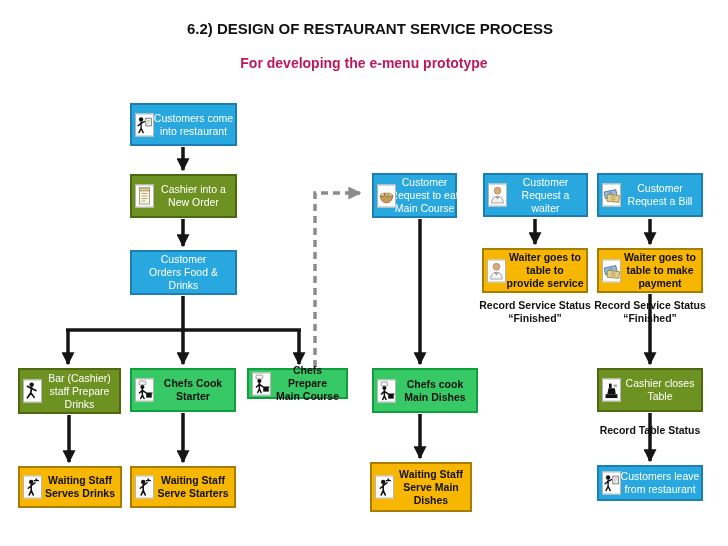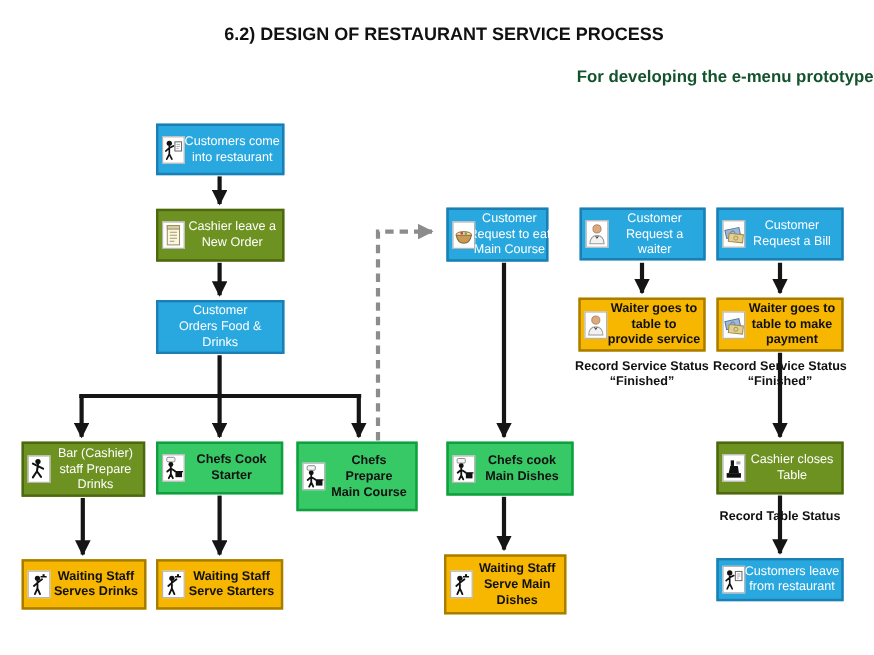--- a/index.html
+++ b/index.html
@@ -1,21 +1,21 @@
 <!DOCTYPE html>
 <html><head>
 <meta charset="utf-8">
 <style>
   html,body{margin:0;padding:0;background:#fff;}
   .stage{position:relative;width:728px;height:546px;background:#ffffff;overflow:hidden;
          font-family:"Liberation Sans",sans-serif;}
   .title{position:absolute;left:12px;right:0;top:20px;text-align:center;
          font-size:15px;font-weight:bold;color:#111;}
-  .subtitle{position:absolute;left:0;right:0;top:55px;text-align:right;
-         font-size:14px;font-weight:bold;color:#14532d;}
+  .subtitle{position:absolute;left:0;right:0;top:55px;text-align:center;
+         font-size:14px;font-weight:bold;color:#be185d;}
   .connectors{position:absolute;left:0;top:0;width:728px;height:546px;z-index:1;}
   .node{position:absolute;z-index:2;display:flex;align-items:center;justify-content:center;
         box-sizing:border-box;border:2px solid #000;}
   .node .label{display:block;width:100%;text-align:center;white-space:pre;
         font-size:10.5px;line-height:13px;}
   .node.has-icon .label{padding-left:20px;}
   .blue  {background:#29a8e0;border-color:#1b7fb4;}
   .olive {background:#6e9222;border-color:#4e680f;}
   .green {background:#38c967;border-color:#119e3f;}
   .yellow{background:#f7b600;border-color:#a67d00;}
@@ -133,21 +133,21 @@
     <span class="label">Customers come
 into restaurant</span>
   </div>
 
   <div class="node olive has-icon" style="left:130px;top:174px;width:107px;height:44px">
     <span class="icon">
         <svg>
           <use href="#sym-order-pad"></use>
         </svg>
       </span>
-    <span class="label">Cashier leave a
+    <span class="label">Cashier into a
 New Order</span>
   </div>
 
   <div class="node blue" style="left:130px;top:250px;width:107px;height:45px">
     <span class="label">Customer
 Orders Food &amp;
 Drinks</span>
   </div>
 
   <div class="node blue has-icon" style="left:372px;top:173px;width:85px;height:45px">
@@ -227,21 +227,21 @@
   <div class="node green has-icon" style="left:130px;top:368px;width:106px;height:44px">
     <span class="icon">
         <svg>
           <use href="#sym-chef"></use>
         </svg>
       </span>
     <span class="label">Chefs Cook
 Starter</span>
   </div>
 
-  <div class="node green has-icon" style="left:247px;top:368px;width:101px;height:58px">
+  <div class="node green has-icon" style="left:247px;top:368px;width:101px;height:31px">
     <span class="icon">
         <svg>
           <use href="#sym-chef"></use>
         </svg>
       </span>
     <span class="label">Chefs
 Prepare
 Main Course</span>
   </div>
 

